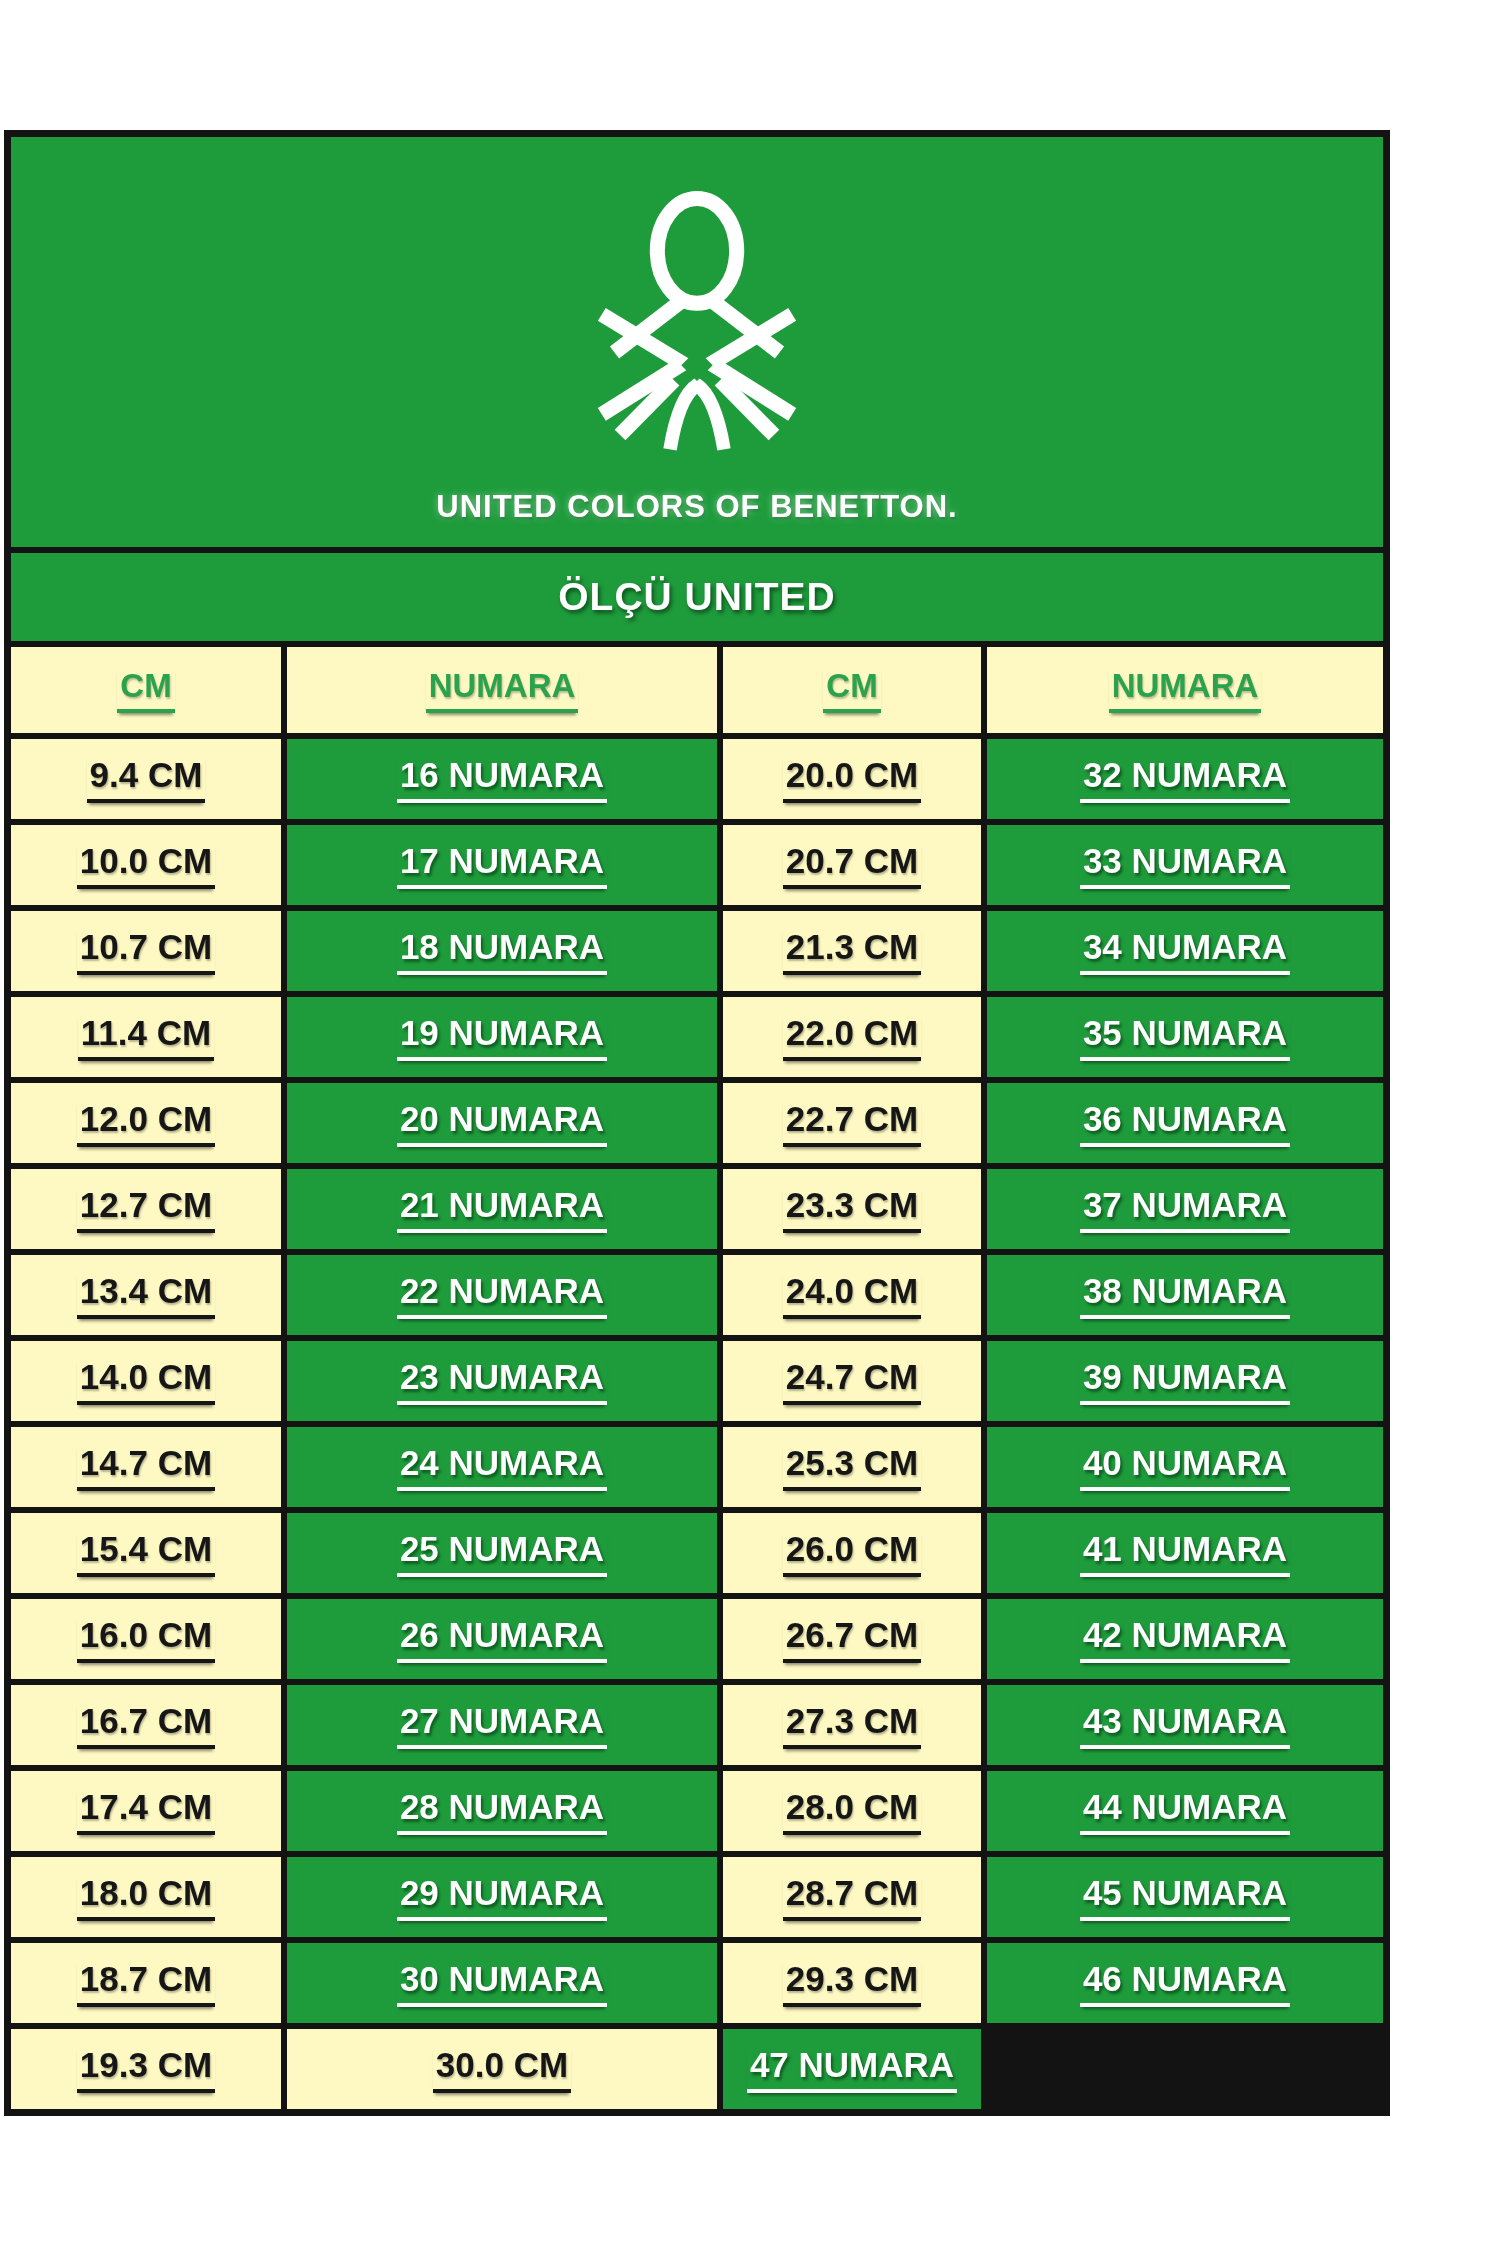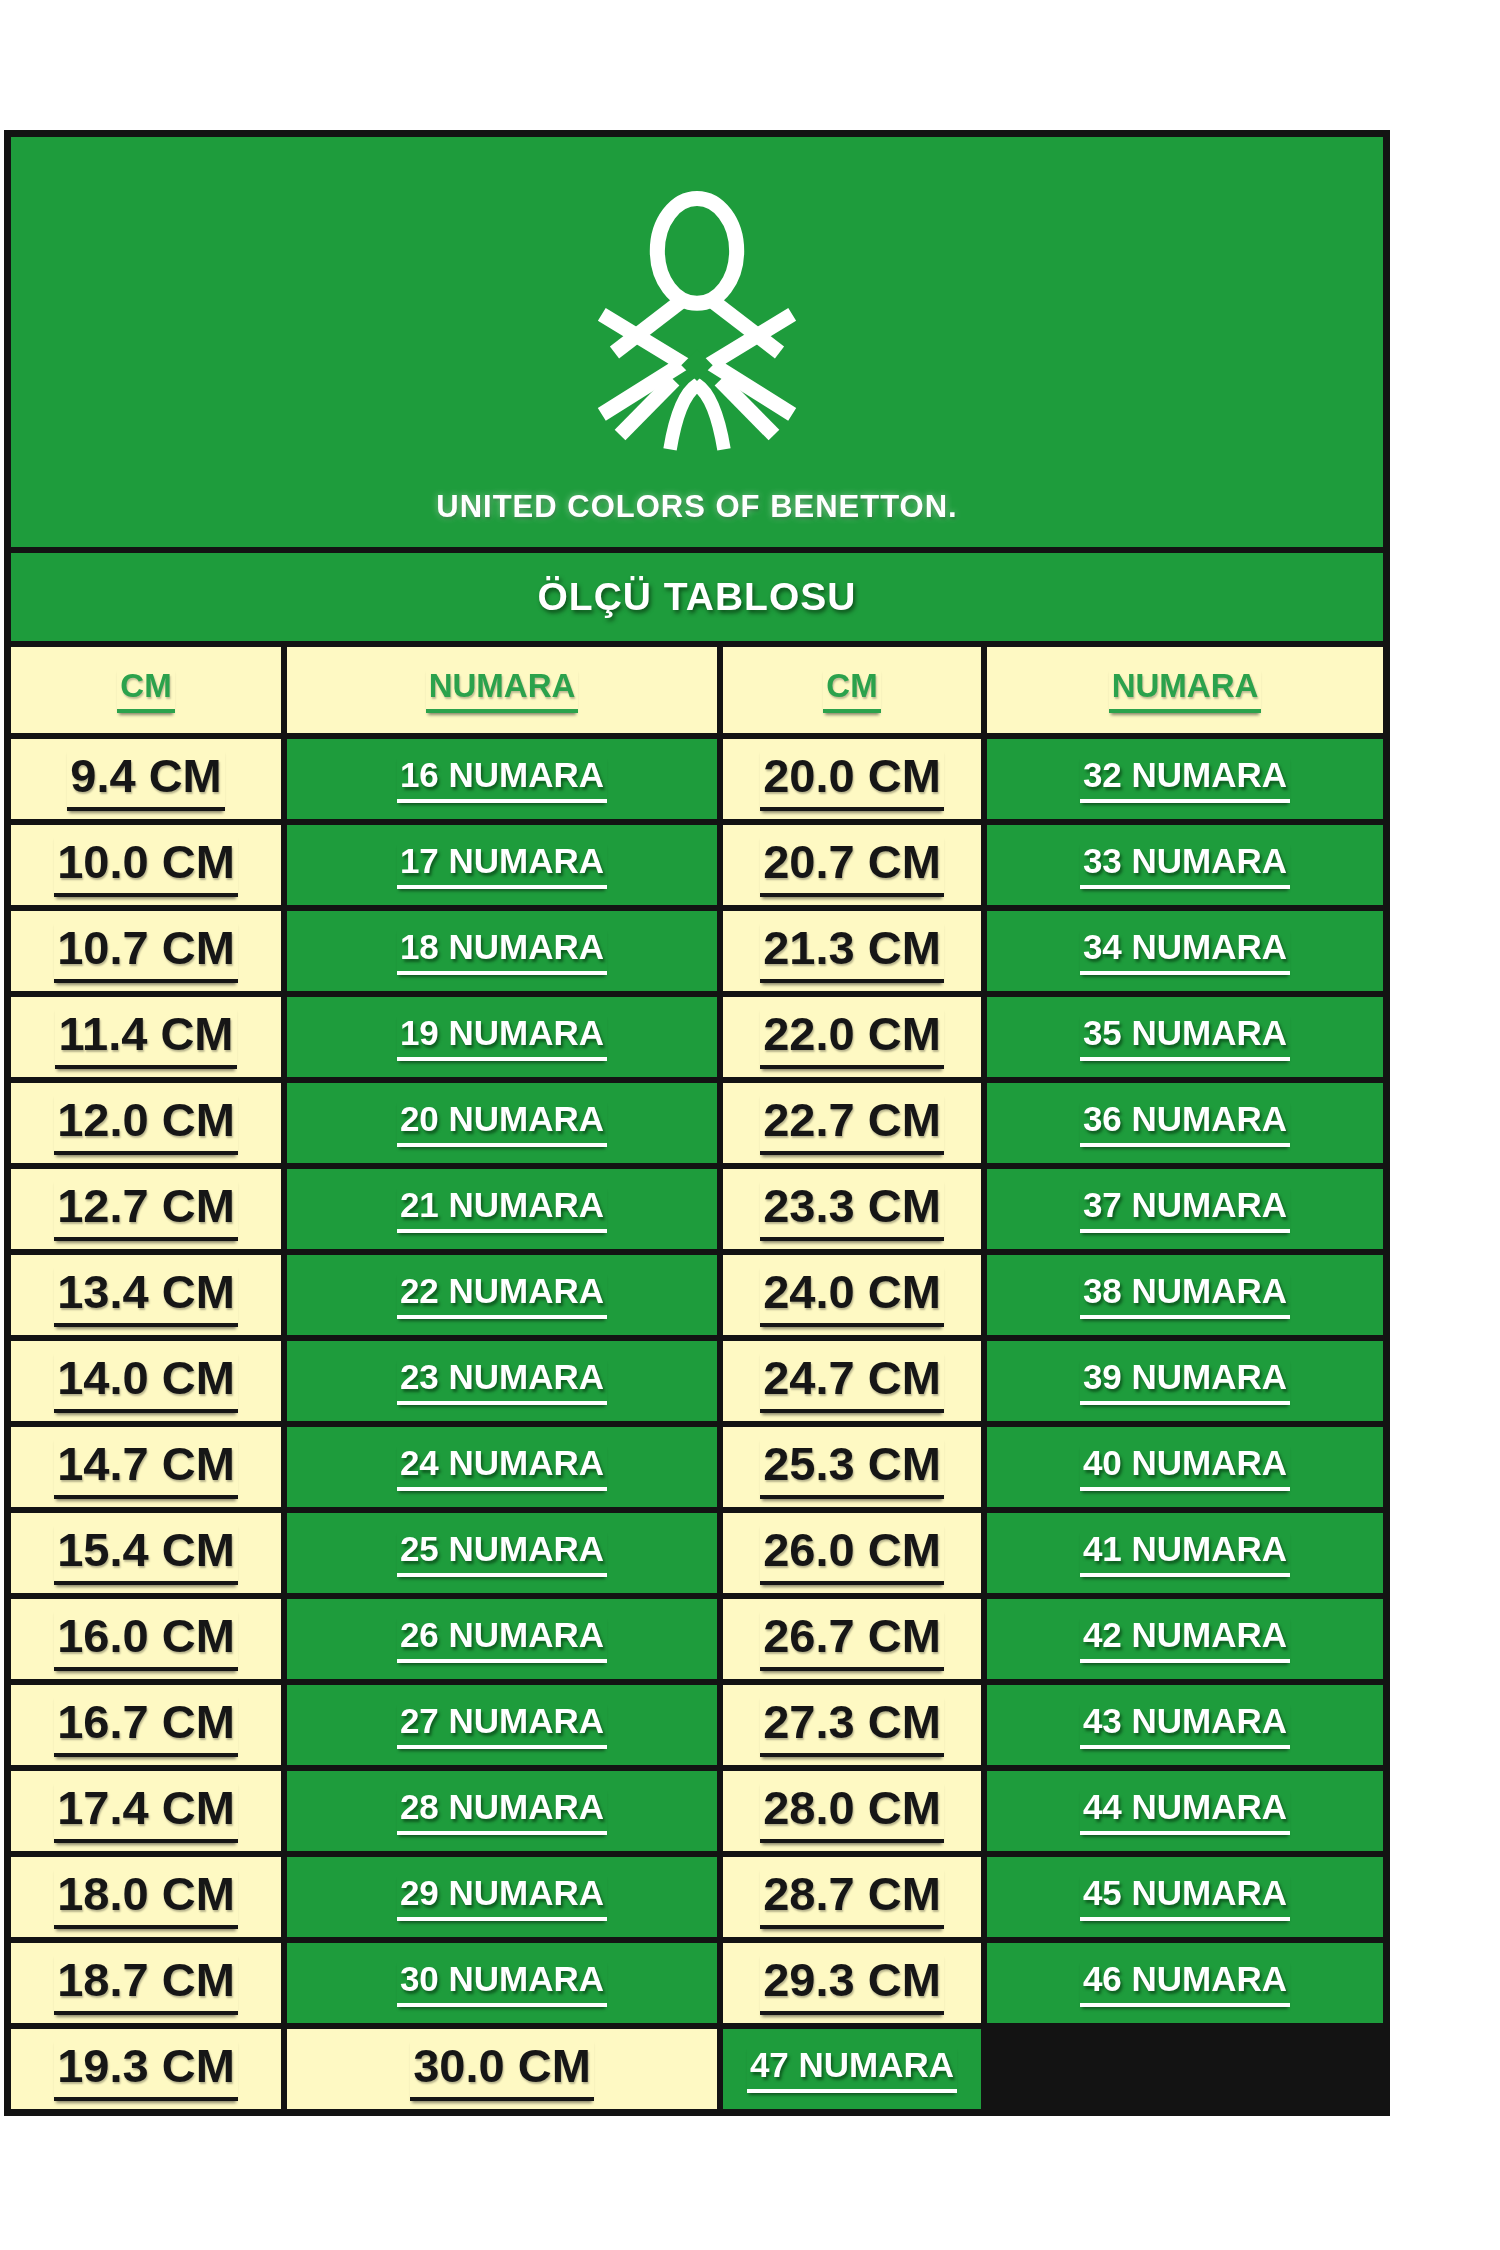--- a/index.html
+++ b/index.html
@@ -40,21 +40,21 @@
   }
   
   .u{
     display:inline-block;
     border-bottom:4px solid currentColor;
     padding:0 3px 4px;
     box-shadow:0 4px 3px -2px rgba(0,0,0,.45);
     white-space:nowrap;
   }
   .hdr{color:var(--header-green);font-size:33px;text-shadow:1px 2px 2px rgba(0,0,0,.25);}
-  .t-black{color:#161616;font-size:47px;text-shadow:1px 2px 2px rgba(0,0,0,.28);}
+  .t-black{color:#161616;font-size:35px;text-shadow:1px 2px 2px rgba(0,0,0,.28);}
   .t-white{color:#fff;font-size:35px;text-shadow:2px 3px 3px rgba(0,40,10,.55);}
 </style>
 </head>
 <body>
 
 <div class="stage">
   <div class="size-table" id="grid">
 
     <div class="cell span-all green-bg logo-block">
       <svg viewBox="0 0 300 340" fill="none" stroke="#ffffff" stroke-width="19" aria-hidden="true">
@@ -71,21 +71,21 @@
         <line x1="179" y1="251" x2="247" y2="320"></line>
 
         <path d="M116 338 Q127 272 150 257 Q173 272 184 338" stroke-width="17"></path>
 
         <rect x="136" y="218" width="28" height="28" fill="#1E9C3C" stroke="none" transform="rotate(45 150 232)"></rect>
       </svg>
       <div class="wordmark">UNITED COLORS OF BENETTON.</div>
     </div>
 
     <div class="cell span-all green-bg">
-      <div class="banner-text">ÖLÇÜ TABLOSU</div>
+      <div class="banner-text">ÖLÇÜ UNITED</div>
     </div>
 
     <div class="cell white-bg">
       <span class="u hdr">CM</span>
     </div>
     <div class="cell white-bg">
       <span class="u hdr">NUMARA</span>
     </div>
     <div class="cell white-bg">
       <span class="u hdr">CM</span>

